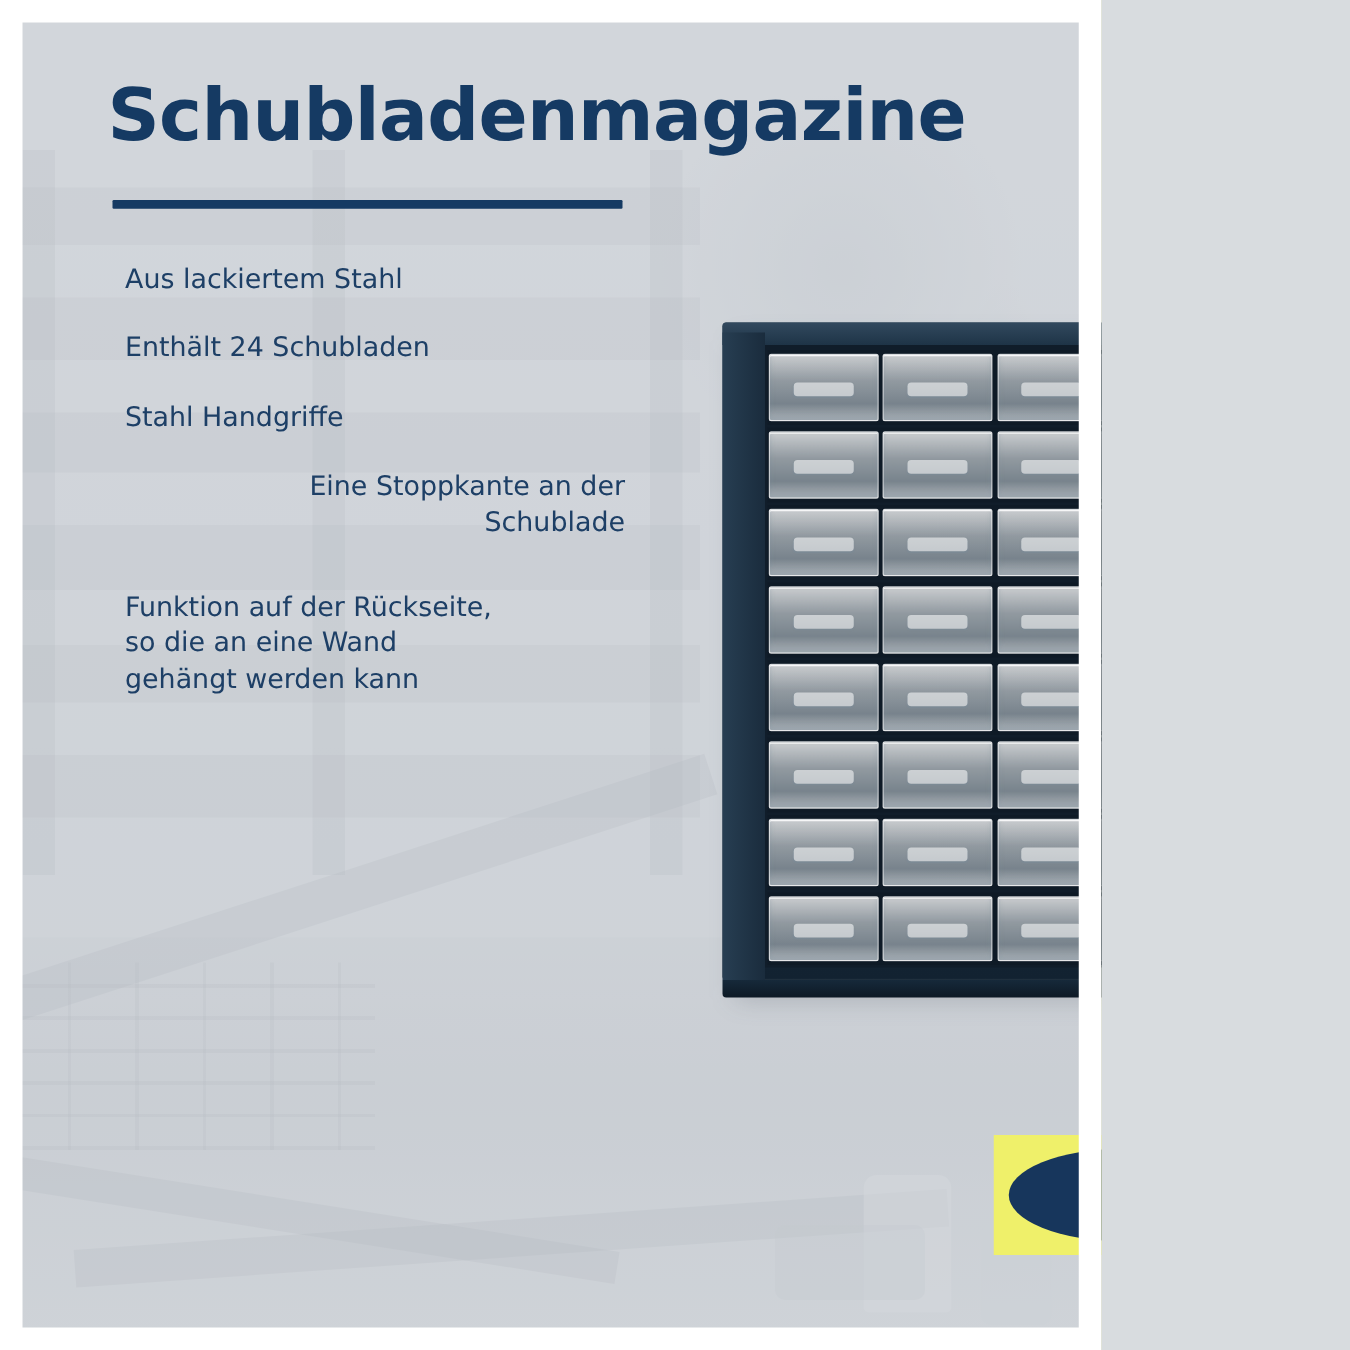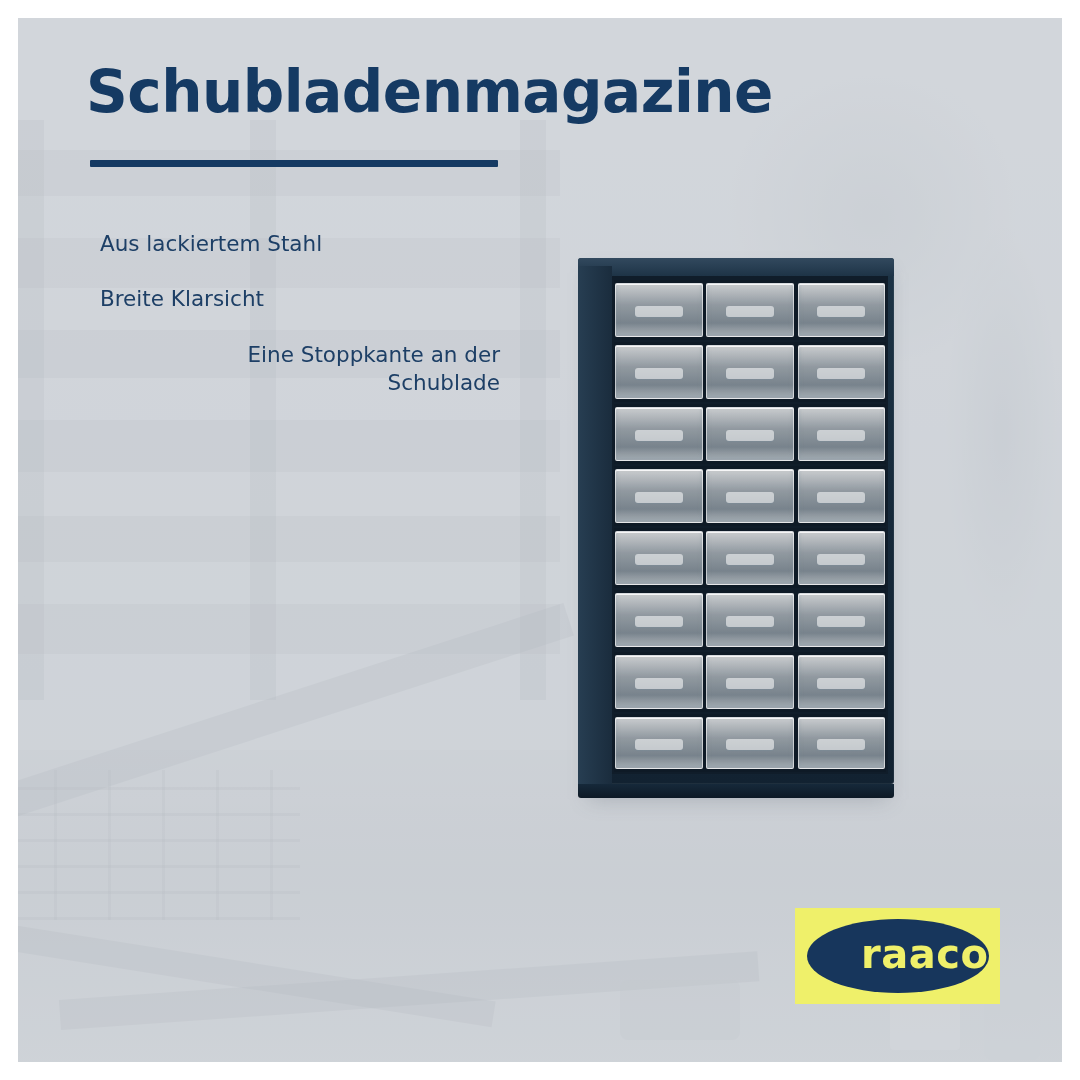--- a/index.html
+++ b/index.html
@@ -9,24 +9,25 @@
   body {
     width: 1080px;
     height: 1080px;
     overflow: hidden;
     font-family: "Liberation Sans", sans-serif;
     background: #d8dcdf;
   }
 
   .canvas {
     position: relative;
-    width: 1080px;
+    width: 868px;
     height: 1080px;
     overflow: hidden;
     background: #fef9c3;
+    padding-left: 13px;
   }
 
   
   .bg-photo {
     position: absolute;
     inset: 0;
     overflow: hidden;
   }
   .bg-base {
     position: absolute;
@@ -153,21 +154,20 @@
     width: 400px;
   }
   .feature {
     color: #1d3f66;
     font-size: 21.5px;
     line-height: 1.32;
     margin-bottom: 27px;
     font-family: "DejaVu Sans", sans-serif;
     font-weight: 400;
     white-space: pre-line;
-    margin-top: 20px;
   }
   .feature.gap-big { margin-bottom: 40px; text-align: right; }
 
   
   .product {
     position: absolute;
     left: 578px;
     top: 258px;
     width: 318px;
     height: 540px;
@@ -321,23 +321,27 @@
   </div>
 
   <div class="content">
 
     <div class="title">Schubladenmagazine</div>
 
     <div class="title-rule"></div>
 
     <div class="features">
       <div class="feature">Aus lackiertem Stahl</div>
-      <div class="feature">Breite Klarsicht</div>
+      <div class="feature">Enthält 24 Schubladen</div>
+      <div class="feature">Stahl Handgriffe</div>
       <div class="feature gap-big">Eine Stoppkante an der
 Schublade</div>
+      <div class="feature">Funktion auf der Rückseite,
+so die an eine Wand
+gehängt werden kann</div>
     </div>
 
     <div class="product">
       <div class="cab-shadow"></div>
       <div class="cab-body"></div>
       <div class="cab-top"></div>
       <div class="cab-side"></div>
       <div class="cab-inner"></div>
 
       <div class="drawer-row" style="top:22px;height:60px;">

